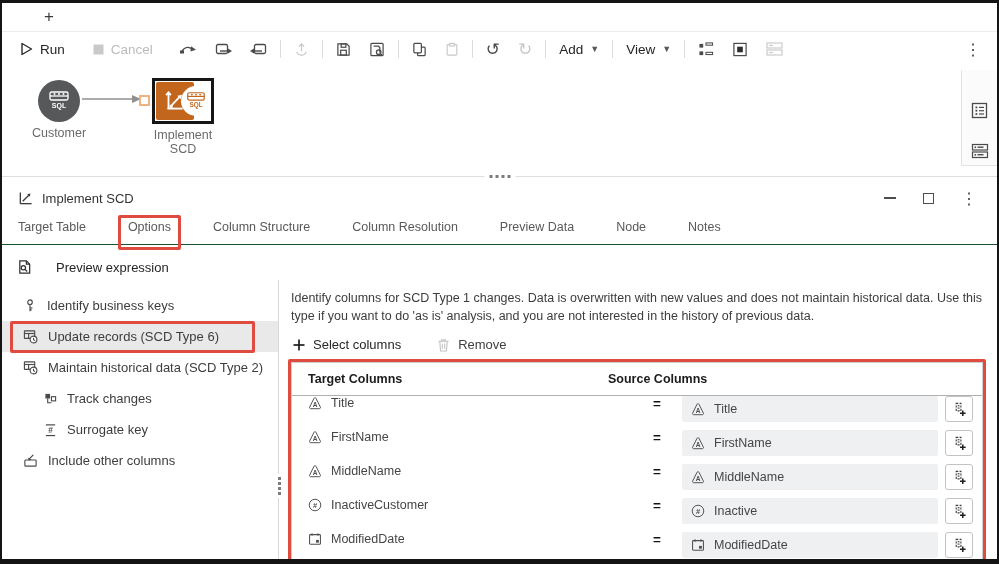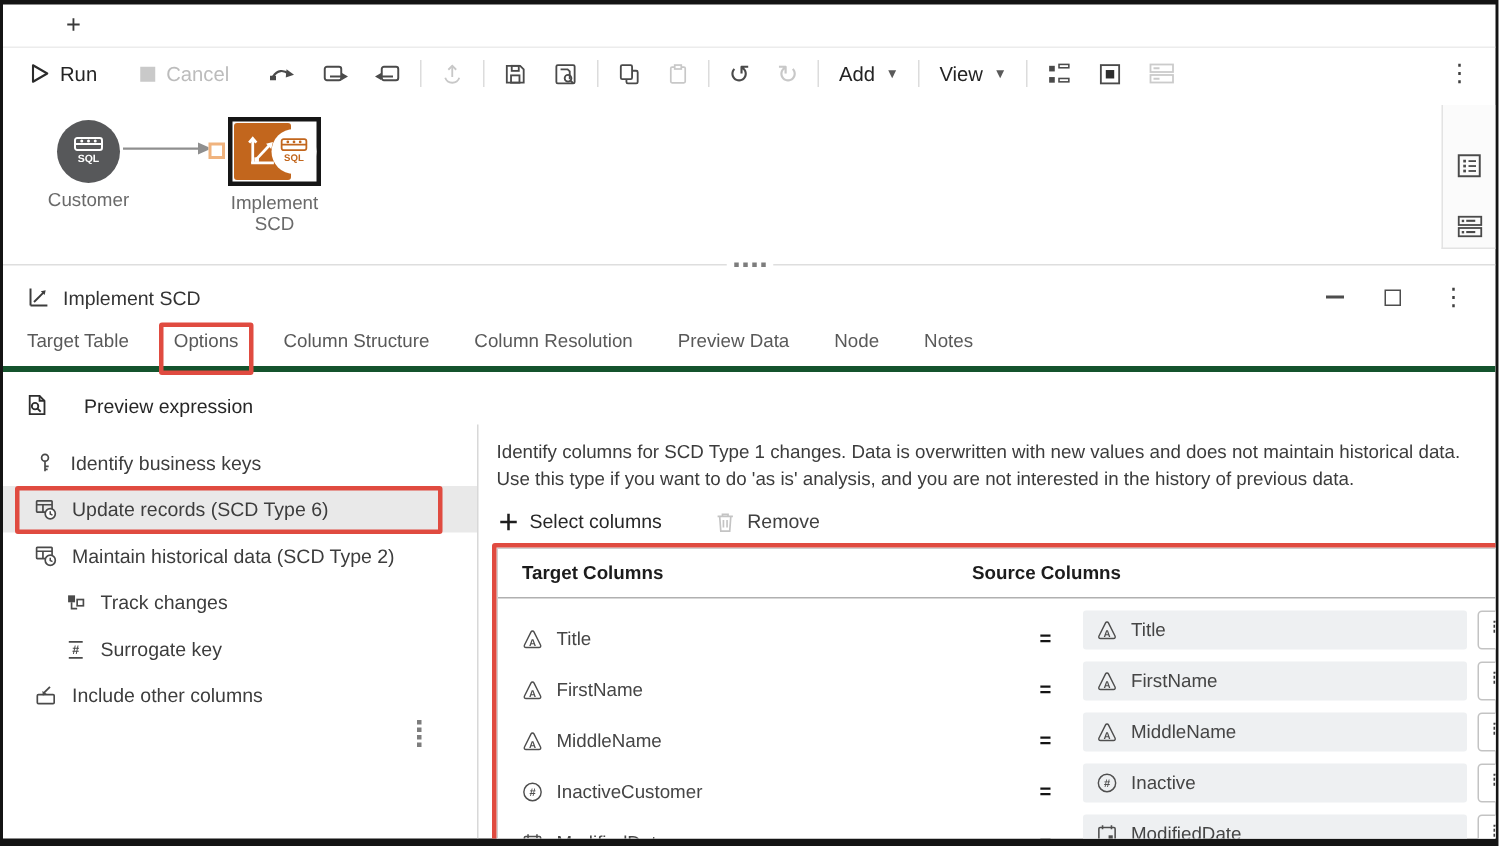--- a/index.html
+++ b/index.html
@@ -52,44 +52,44 @@
   .h-handle { position: absolute; left: 50%; top: -4px; transform: translateX(-50%); display: flex; gap: 3px;
     background: #fff; padding: 2px 5px; }
   .h-handle i { width: 3px; height: 3px; background: #7d7d7d; }
 
   
   .panel { flex: 1; display: flex; flex-direction: column; min-height: 0; }
   .panel-header { height: 32px; flex: none; display: flex; align-items: center; gap: 9px; padding: 6px 18px 0 16px; font-size: 13px; color: #333; }
   .panel-controls { margin-left: auto; display: flex; align-items: center; gap: 27px; }
   .minbar { width: 12px; height: 2px; background: #4d4d4d; display: inline-block; }
   .maxbox { width: 11px; height: 11px; border: 1.5px solid #4d4d4d; display: inline-block; }
-  .panel-tabs { flex: none; display: flex; gap: 30px; padding: 9px 16px 0; border-bottom: 4px solid #14532d; font-size: 12.5px; color: #595959; align-items: flex-end; }
+  .panel-tabs { flex: none; display: flex; gap: 42px; padding: 9px 16px 0; border-bottom: 1px solid #14532d; font-size: 12.5px; color: #595959; align-items: flex-end; }
   .ptab { padding-bottom: 10px; position: relative; cursor: pointer; white-space: nowrap; }
   .preview-row { flex: none; display: flex; align-items: center; gap: 24px; margin: 12px 0 3px 15px; height: 20px; font-size: 13px; color: #262626; }
   .panel-body { flex: 1; display: flex; min-height: 0; position: relative; }
 
-  .side { width: 317px; flex: none; border-right: 1px solid #d8d8d8; padding-top: 10px; }
+  .side { width: 277px; flex: none; border-right: 1px solid #d8d8d8; padding-top: 10px; }
   .side-item { height: 31px; display: flex; align-items: center; gap: 10px; padding-left: 21px; font-size: 13px; color: #3d3d3d; position: relative; cursor: pointer; }
   .side-item.indent { padding-left: 42px; }
   .side-item.selected { background: #e9e9e9; }
   .v-handle { position: absolute; left: 274px; top: 194px; z-index: 2; background: #fff; padding: 3px 2px;
     display: flex; flex-direction: column; gap: 2px; }
   .v-handle i { width: 3px; height: 3px; background: #7d7d7d; }
 
   .content { flex: 1; min-width: 0; padding: 9px 13px 0 12px; }
   .desc { font-size: 12.5px; color: #3c3c3c; line-height: 1.45; max-width: 697px; }
   .actions { display: flex; align-items: center; gap: 36px; margin: 12px 0 10px 2px; font-size: 13px; }
   .action { display: flex; align-items: center; gap: 8px; color: #272727; background: none; border: none; font-family: inherit; font-size: 13px; cursor: pointer; }
   .action.disabled { color: #404040; }
 
   .maptable { width: 692px; border: 1px solid #cfcfcf; background: #fff; position: relative; }
   .thead { display: flex; align-items: center; height: 33px; border-bottom: 1px solid #b0b0b0; font-weight: bold; font-size: 12.5px; color: #1c1c1c; }
   .th1 { width: 316px; padding-left: 16px; }
   .th2 { flex: 1; }
-  .mrow { display: flex; align-items: flex-end; height: 34px; }
+  .mrow { display: flex; align-items: flex-start; height: 34px; }
   .mtarget { width: 340px; padding-left: 16px; display: flex; align-items: center; gap: 9px; font-size: 12.5px; color: #454545; }
   .meq { width: 50px; text-align: center; font-weight: bold; color: #141414; font-size: 13.5px; }
   .msource { flex: 1; display: flex; align-items: center; gap: 7px; padding-right: 9px; }
   .mfield { flex: 1; height: 26px; background: #eef0f2; border-radius: 2px; display: flex; align-items: center; gap: 9px; padding: 0 9px; font-size: 12.5px; color: #454545; cursor: pointer; }
   .mbtn { flex: none; width: 28px; height: 26px; border: 1px solid #c3c3c3; border-radius: 3px; background: #fff; display: flex; align-items: center; justify-content: center; cursor: pointer; }
 
   
   .anno { position: absolute; border: 3px solid #e04b40; border-radius: 2px; pointer-events: none; z-index: 6; }
   .anno-tab { left: -10px; right: -10px; top: -5px; bottom: -6px; }
   .anno-side { left: 8px; right: 23px; top: 0; bottom: -1px; }

